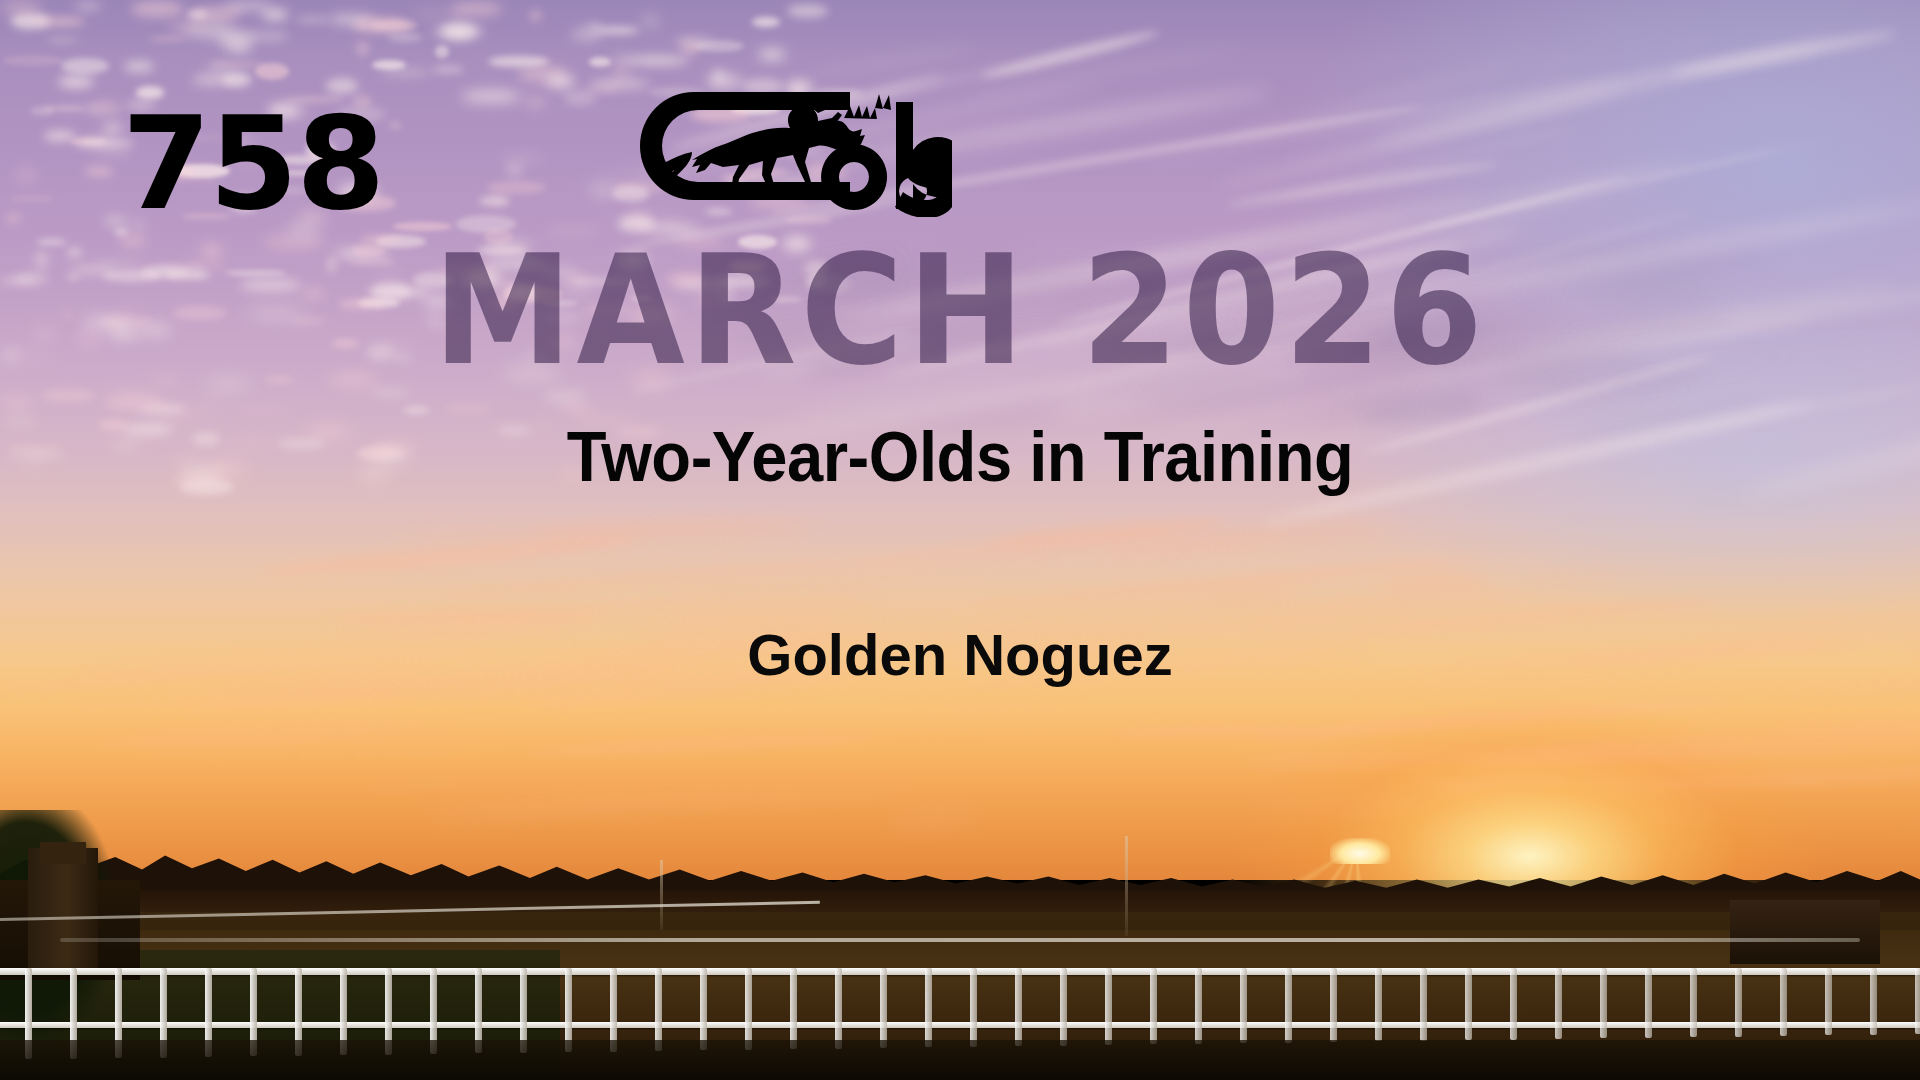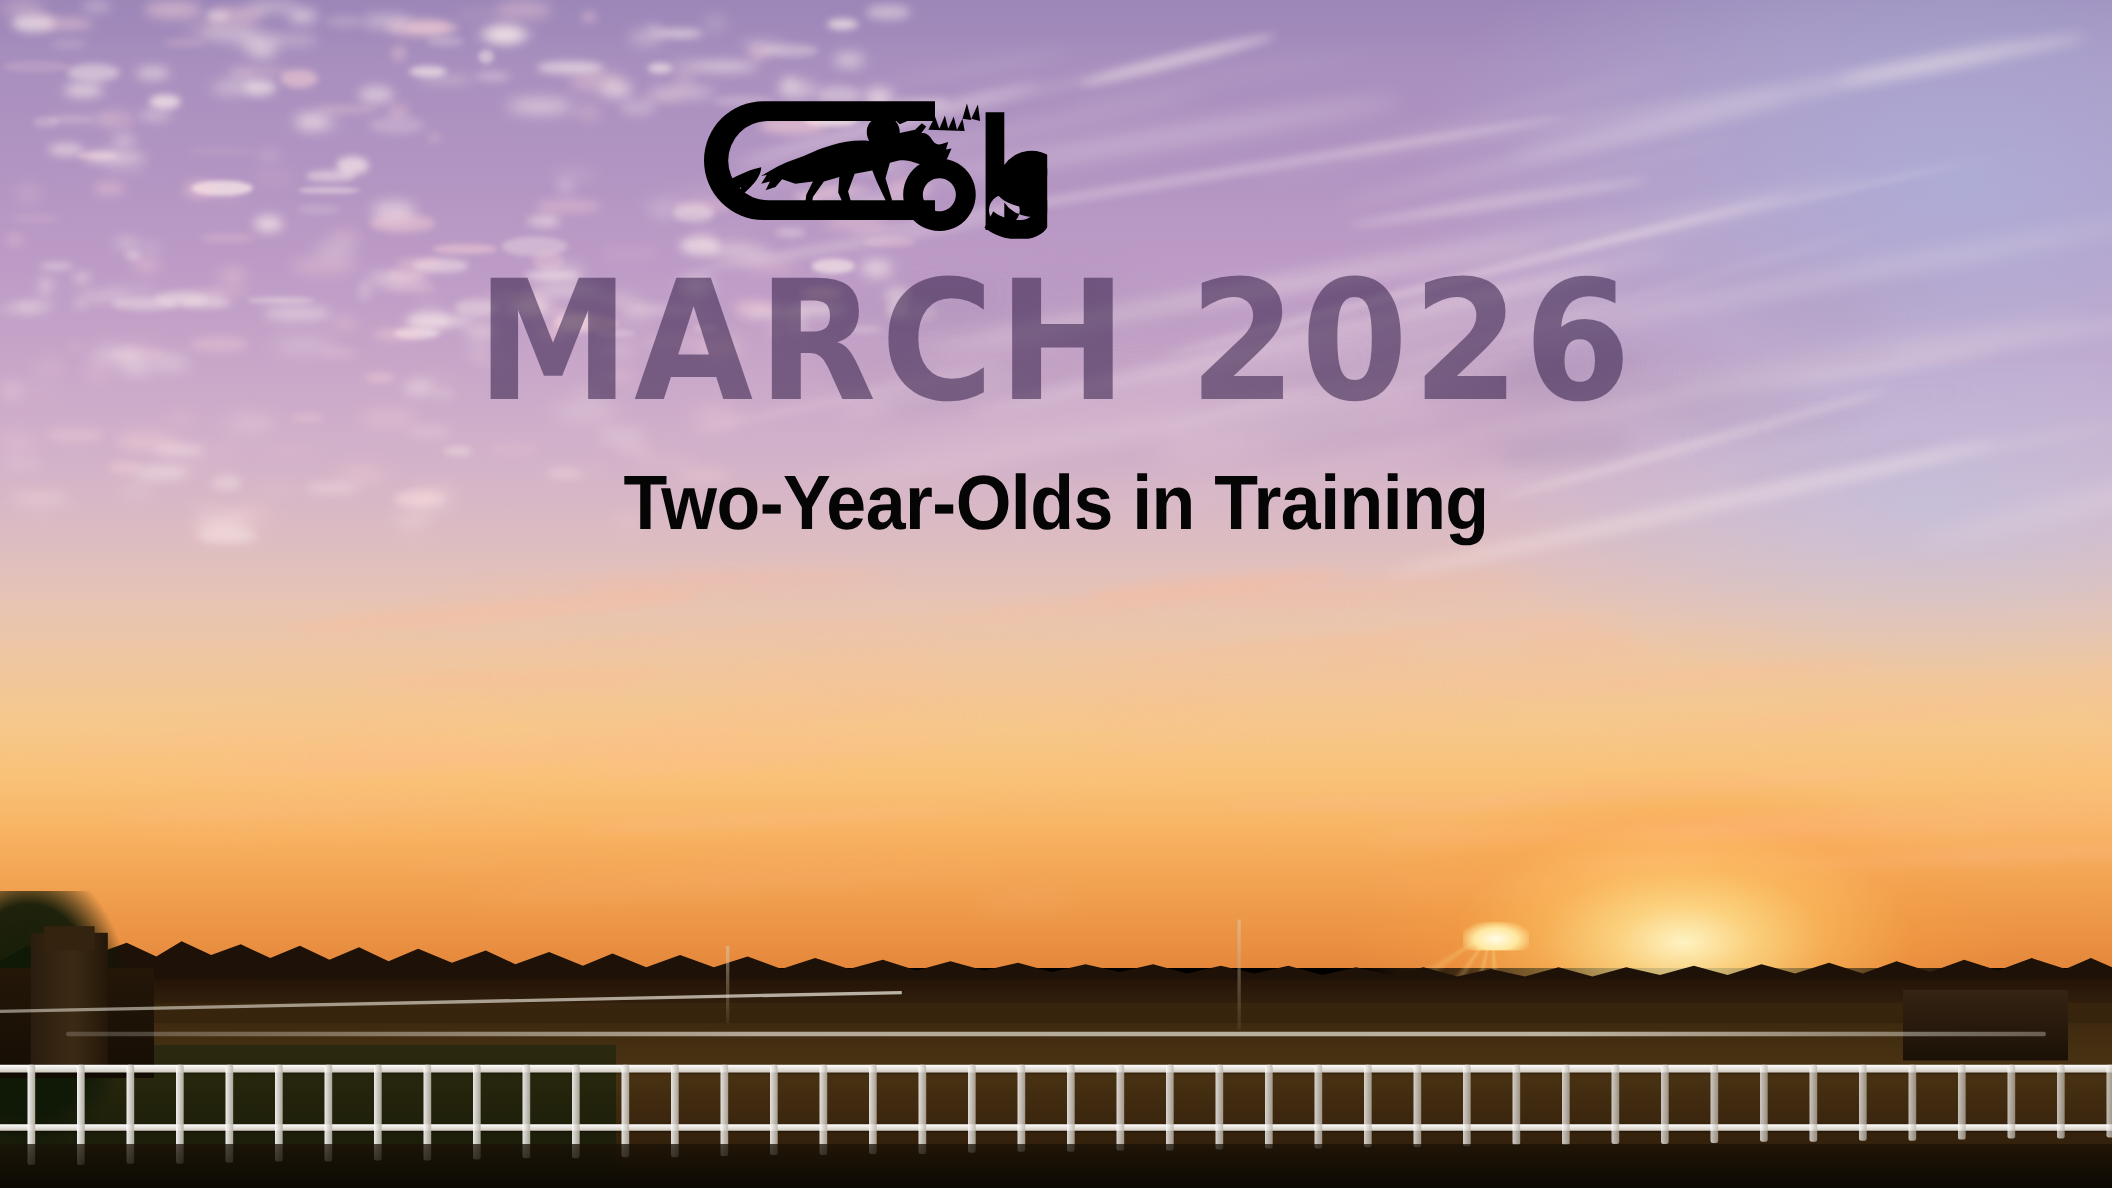--- a/index.html
+++ b/index.html
@@ -770,20 +770,21 @@
           <div class="rail-post" style="left: 1755px; height: 68.6px; opacity: 0.716;"></div>
           <div class="rail-post" style="left: 1800px; height: 68px; opacity: 0.71;"></div>
           <div class="rail-post" style="left: 1845px; height: 67.4px; opacity: 0.704;"></div>
           <div class="rail-post" style="left: 1890px; height: 66.8px; opacity: 0.698;"></div>
           <div class="rail-post" style="left: 1935px; height: 66.2px; opacity: 0.692;"></div>
         </div>
     </div>
     <div class="ground-front"></div>
   </div>
 
+  <div class="hip-number">758</div>
 
   <div class="logo">
     <svg viewBox="0 0 320 135" xmlns="http://www.w3.org/2000/svg" aria-hidden="true">
 
       <path d="M62 10 H218 V28 H66 a36 36 0 0 0 0 72 H218 V118 H62 a54 54 0 0 1 0 -108 Z" fill="#000"></path>
 
       <g fill="#000">
 
         <path d="M60 78
                  c10 -6 20 -12 30 -15
@@ -844,14 +845,15 @@
                  c7 0 14 3 19 6 Z" fill="#000"></path>
       </g>
     </svg>
   </div>
 
   <div class="month-year">MARCH 2026</div>
 
   <div class="headline">Two-Year-Olds in Training</div>
 
 
+  <div class="consignor">Golden Noguez</div>
 
 </div>
 
 </body></html>

